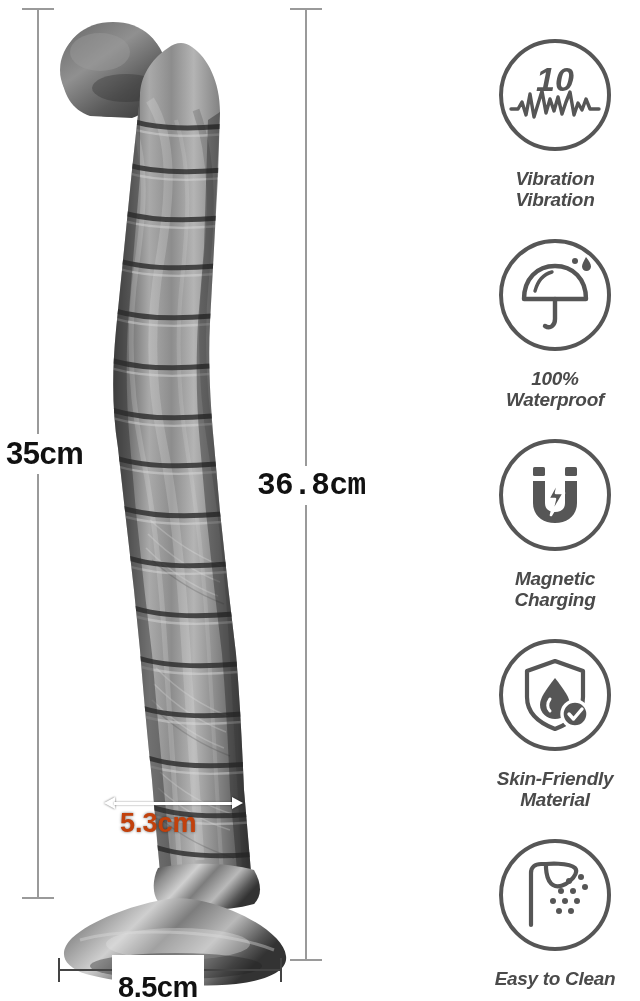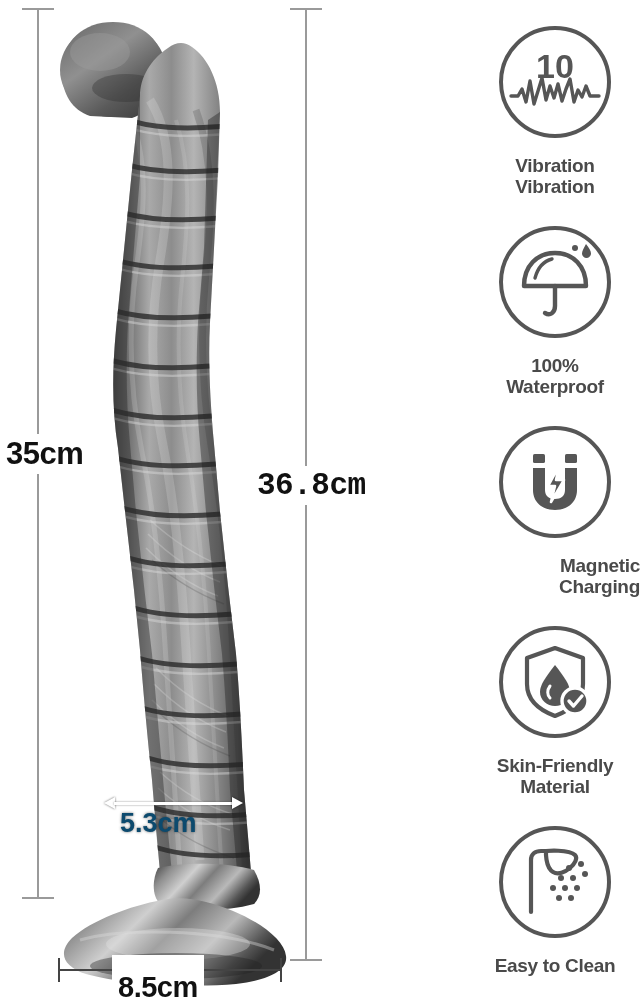--- a/index.html
+++ b/index.html
@@ -19,21 +19,21 @@
     position:absolute; font-weight:bold; color:#111;
     letter-spacing:-.5px; white-space:nowrap;
   }
   #label-35{ left:2px; top:434px; font-size:31px; background:#fff; padding:2px 4px; }
   #label-368{ left:253px; top:466px; font-size:31px; background:#fff; padding:2px 4px;font-family:Liberation Mono, monospace; }
   #label-85{
     left:112px; top:955px; font-size:29px; background:#fff; padding:16px 6px;
   }
   #label-53{
     position:absolute; left:120px; top:808px; font-size:27px; font-weight:bold;
-    color:#0c4a6e; white-space:nowrap;
+    color:#c2410c; white-space:nowrap;
     text-shadow:0 0 3px rgba(0,0,0,.55);
   }
 
   
   .h-rule{ position:absolute; background:#444; height:2px; }
   .h-tick{ position:absolute; background:#444; width:2px; }
 
   
   .w-rule{ position:absolute; background:#fff; height:2.5px; box-shadow:0 0 2px rgba(0,0,0,.5); }
   .w-arrow{ position:absolute; width:0; height:0; }
@@ -45,21 +45,21 @@
   .w-arrow.right{
     border-top:6px solid transparent; border-bottom:6px solid transparent;
     border-left:11px solid #fff;
     filter:drop-shadow(0 0 1px rgba(0,0,0,.6));
   }
 
   #product-art{ position:absolute; left:0; top:0; width:470px; height:1001px; }
 
   
   #features{
-    position:absolute; left:470px; top:4px; width:170px; height:836px;
+    position:absolute; left:470px; top:17px; width:170px; height:836px;font-style:italic;
   }
   .feature{
     position:absolute; left:0; width:170px; text-align:center;
   }
   .feature .badge{
     width:112px; height:112px; margin:0 auto;
     border:4px solid #565656; border-radius:50%;
     display:flex; align-items:center; justify-content:center;
   }
   .feature .caption{
@@ -284,21 +284,21 @@
           <path d="M79,10 C82,14 84,17 84,19.5 C84,22 82,24 79.5,24
                    C77,24 75,22 75,19.5 C75,17 77,14 79,10 Z" fill="#565656"></path>
         </svg>
       </div>
       <div class="caption">
         <span class="ln">100%</span>
         <span class="ln">Waterproof</span>
       </div>
     </div>
 
-    <div class="feature" style="top:422px;text-align:right;">
+    <div class="feature" style="top:422px;">
       <div class="badge">
         <svg width="96" height="96" viewBox="0 0 96 96">
           <path d="M26,34 L26,56 C26,68 35,76 48,76 C61,76 70,68 70,56 L70,34
                    L58,34 L58,56 C58,62 54,65 48,65 C42,65 38,62 38,56 L38,34 Z" fill="#565656"></path>
           <rect x="26" y="20" width="12" height="9" rx="1.6" fill="#565656"></rect>
           <rect x="58" y="20" width="12" height="9" rx="1.6" fill="#565656"></rect>
           <path d="M52,32 L41,52 L48,52 L44,68 L57,46 L49,46 Z" fill="#565656" stroke="#ffffff" stroke-width="2.6" stroke-linejoin="round"></path>
         </svg>
       </div>
       <div class="caption">

